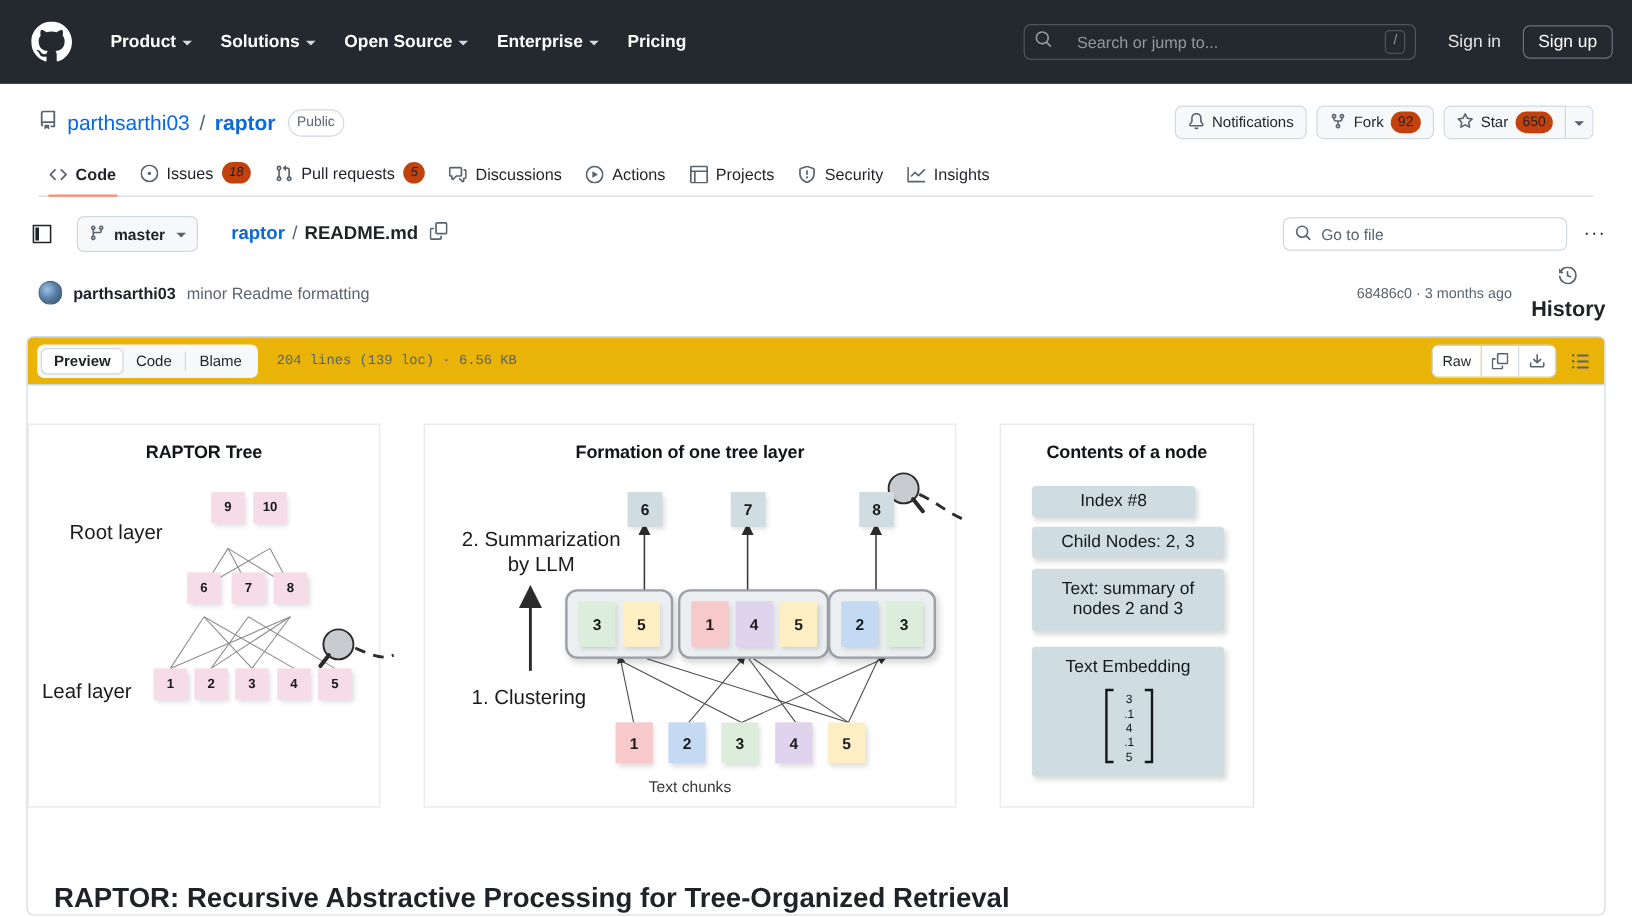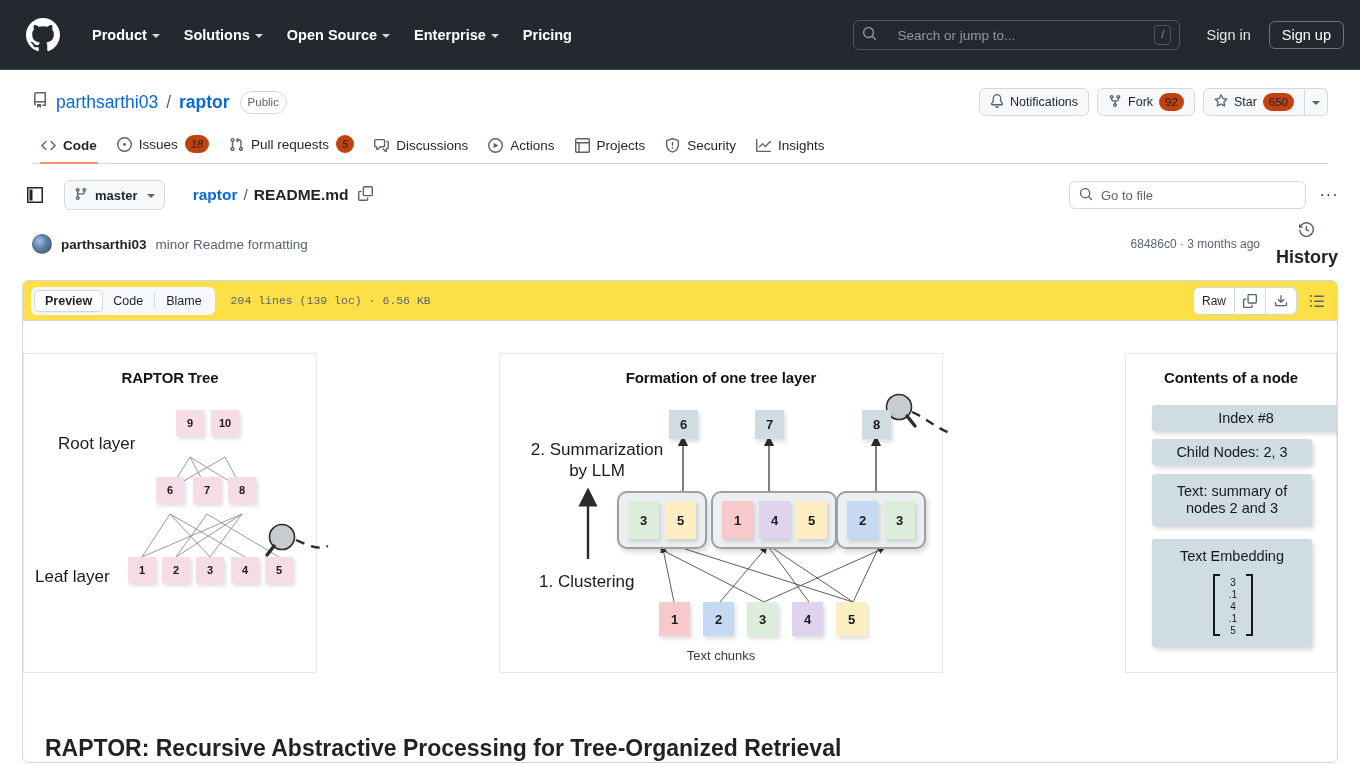--- a/index.html
+++ b/index.html
@@ -161,21 +161,21 @@
     font-size: 18px; font-weight: 600; color: #1f2328; cursor: pointer; flex-direction: column;
   }
   
   .file-box {
     margin: 16px 22px 0 22px; border: 1px solid #d1d9e0;
     border-radius: 6px; background: #ffffff; overflow: hidden;
   }
   .file-toolbar {
     display: flex; align-items: center; height: 40px;
     padding: 0 8px 0 8px; border-bottom: 1px solid #d1d9e0;
-    background: #fde047;
+    background: #eab308;
   }
   .seg-ctl {
     display: flex; align-items: center; background: #f6f8fa;
     border-radius: 6px; padding: 3px; gap: 0px;
   }
   .seg-item {
     font-size: 12.5px; padding: 3px 10px; border-radius: 5px;
     color: #1f2328; cursor: pointer; white-space: nowrap;
   }
   .seg-item.active {
@@ -190,21 +190,21 @@
   .file-toolbar-right { margin-left: auto; display: flex; align-items: center; gap: 8px; }
   .mini-group { display: flex; align-items: center; border: 1px solid #d1d9e0; border-radius: 6px; overflow: hidden; }
   .mini-btn {
     height: 26px; display: flex; align-items: center; justify-content: center;
     padding: 0 8px; font-size: 12px; color: #1f2328; cursor: pointer; background: #fff;
   }
   .mini-btn + .mini-btn { border-left: 1px solid #d1d9e0; }
   .list-btn { padding: 0 4px; cursor: pointer; display: flex; align-items: center; }
   
   .md-body { padding: 32px 0 0 0; }
-  .fig-wrap { display: flex; justify-content: space-between; }
+  .fig-wrap { display: flex; justify-content: flex-start; gap: 36px; }
   .fig-panel {
     border: 1px solid #e6e6e6; background: #ffffff;
     position: relative; overflow: visible;
   }
   .fig-title {
     text-align: center; font-weight: 700; font-size: 15px;
     color: #111418; letter-spacing: -0.1px;
   }
   .node {
     position: absolute; display: flex; align-items: center; justify-content: center;
@@ -651,21 +651,21 @@
         <div class="node" style="left:203px;top:248px;width:31px;height:34px;font-size:13px;background:#c4daf2;">2</div>
         <div class="node" style="left:247px;top:248px;width:31px;height:34px;font-size:13px;background:#dceedb;">3</div>
         <div class="node" style="left:292px;top:248px;width:31px;height:34px;font-size:13px;background:#dfd3ee;">4</div>
         <div class="node" style="left:336px;top:248px;width:31px;height:34px;font-size:13px;background:#fdeec4;">5</div>
 
         <div class="lbl" style="left:0;right:0;top:294px;text-align:center;font-size:13px;color:#3a3a3a;">Text chunks</div>
       </div>
 
       <div class="fig-panel" style="width:212px;height:320px;">
         <div class="fig-title" style="margin-top:15px">Contents of a node</div>
-        <div class="nd-info" style="left:26px;top:51px;width:188px;height:26px;font-size:14.5px;">Index #8</div>
+        <div class="nd-info" style="left:26px;top:51px;width:136px;height:26px;font-size:14.5px;">Index #8</div>
         <div class="nd-info" style="left:26px;top:85px;width:160px;height:26px;font-size:14.5px;">Child Nodes: 2, 3</div>
         <div class="nd-info" style="left:26px;top:120px;width:160px;height:52px;font-size:14.5px;white-space:pre-line;">Text:  summary of
 nodes 2 and 3</div>
         <div class="nd-info" style="left:26px;top:185px;width:160px;height:108px;font-size:14.5px;justify-content:flex-start;padding-top:9px;">
           <span>Text Embedding</span>
           <svg width="60" height="72" style="margin-top:4px">
             <path d="M18 6 L12 6 L12 66 L18 66" stroke="#14191d" stroke-width="2" fill="none"></path>
             <path d="M44 6 L50 6 L50 66 L44 66" stroke="#14191d" stroke-width="2" fill="none"></path>
             <text x="31" y="17" font-size="10" text-anchor="middle" fill="#14191d" font-family="Liberation Sans, sans-serif">3</text>
             <text x="31" y="29" font-size="10" text-anchor="middle" fill="#14191d" font-family="Liberation Sans, sans-serif">.1</text>

